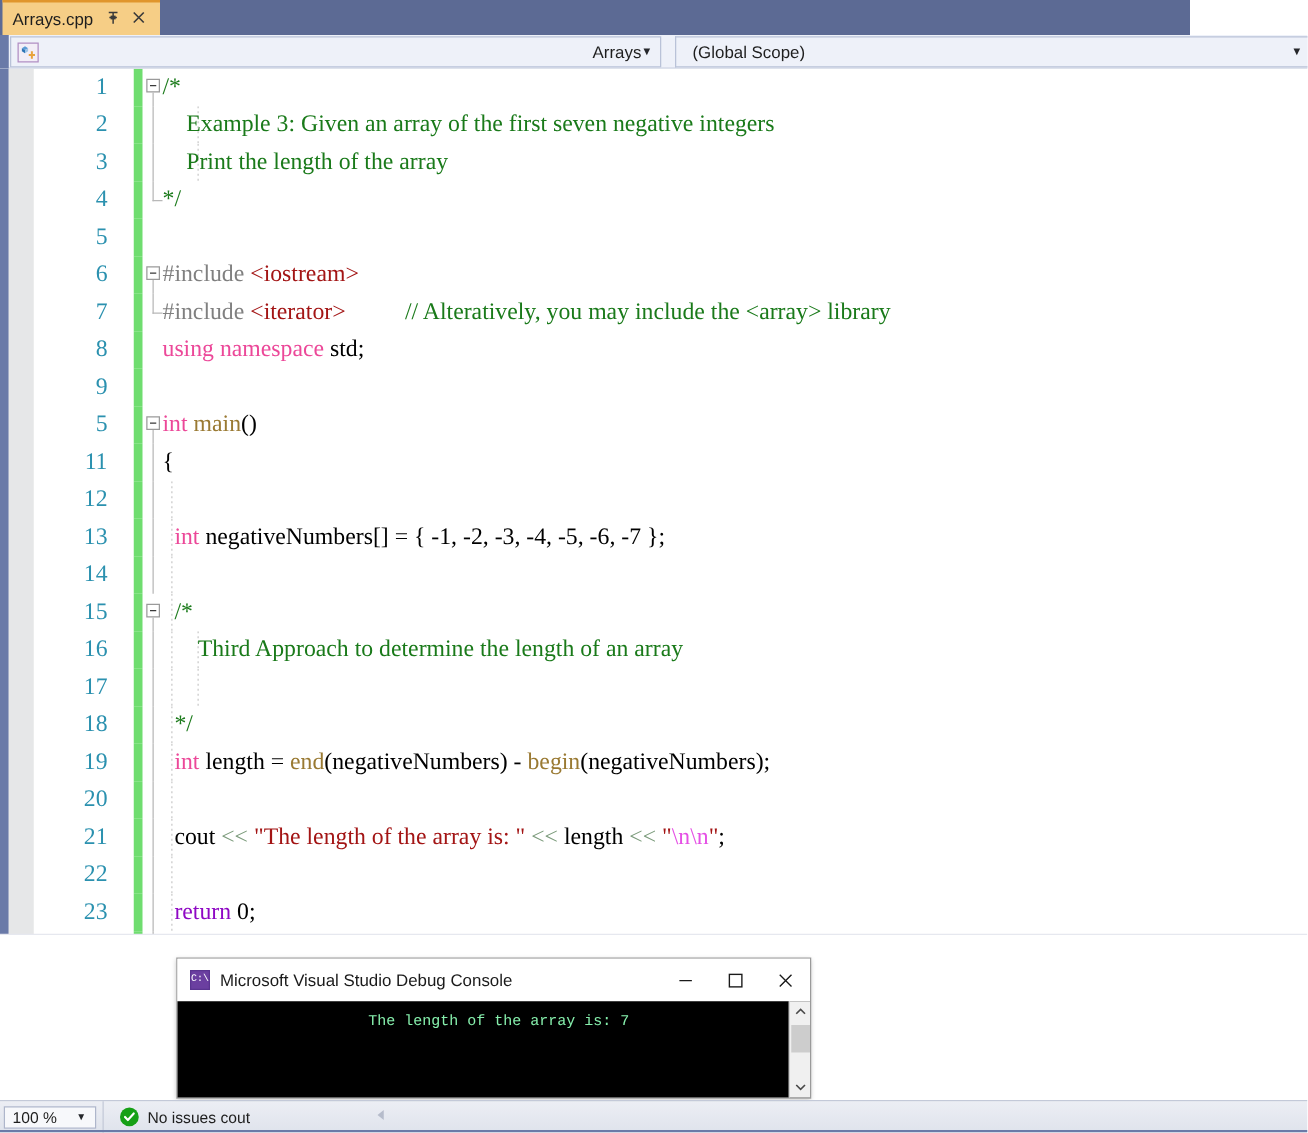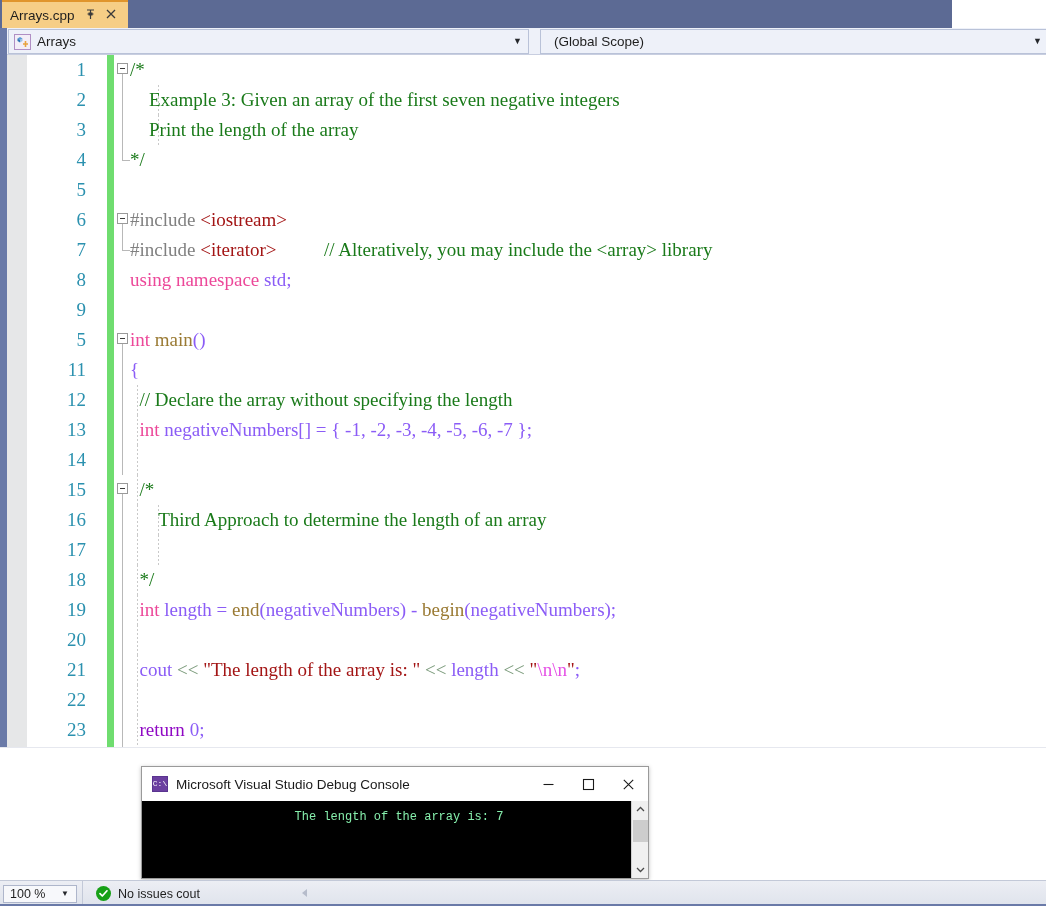--- a/index.html
+++ b/index.html
@@ -56,21 +56,21 @@
   }
   .navcombo {
     position: absolute; top: 1px; height: 25px;
     background: #eef1f9;
     border: 1px solid #b9c2d8;
     box-sizing: border-box;
     display: flex; align-items: center;
     font-size: 13.5px;
     color: #1e1e1e;
   }
-  .navcombo.left { left: 8px; width: 521px; }
+  .navcombo.left { left: 8px; width: 521px; text-align: right; }
   .navcombo.right { left: 540px; width: 508px; border-right: none; }
   .nav-icon {
     width: 17px; height: 16px; margin-left: 5px; margin-right: 6px;
     border: 1px solid #b08fc4;
     background: #f3eef7;
     display: flex; align-items: center; justify-content: center;
     box-sizing: border-box;
   }
   .nav-icon svg { display: block; }
   .nav-text { flex: 1; white-space: nowrap; overflow: hidden; }
@@ -165,21 +165,21 @@
   .guide.g2 { left: 158px; }
 
   
   .t-cmt  { color: #1a7a1a; }
   .t-kw   { color: #ec4899; }
   .t-pp   { color: #808080; }
   .t-str  { color: #a31515; }
   .t-esc  { color: #e550e5; }
   .t-op   { color: #7a9a7a; }
   .t-fn   { color: #9a7a33; }
-  .t-plain{ color: #8b5cf6; }
+  .t-plain{ color: #000000; }
   .t-ctrl { color: #8f08c4; }
   .t-incl { color: #a31515; }
 
   
   .console {
     position: absolute; left: 141px; top: 766px;
     width: 508px; height: 113px;
     background: #ffffff;
     border: 1px solid #9a9a9a;
     box-sizing: border-box;
@@ -422,21 +422,20 @@
           </div>
           <div class="codetext"><span class="t-plain">{</span></div>
         </div>
         <div class="line">
           <div class="lineno">12</div>
           <div class="changebar"></div>
           <div class="fold-col">
             <div class="fold-vline"></div>
           </div>
           <div class="guide g1"></div>
-          <div class="codetext"><span class="t-cmt">  // Declare the array without specifying the length</span></div>
         </div>
         <div class="line">
           <div class="lineno">13</div>
           <div class="changebar"></div>
           <div class="fold-col">
             <div class="fold-vline"></div>
           </div>
           <div class="guide g1"></div>
           <div class="codetext"><span class="t-kw">  int </span><span class="t-plain">negativeNumbers[] = { -1, -2, -3, -4, -5, -6, -7 };</span></div>
         </div>

